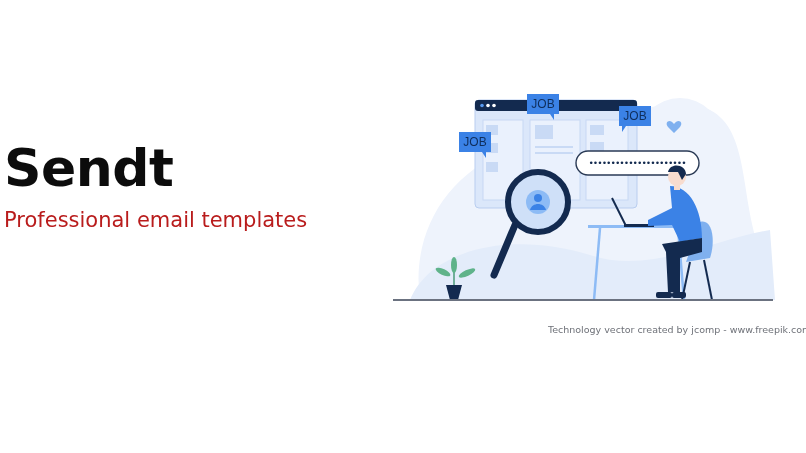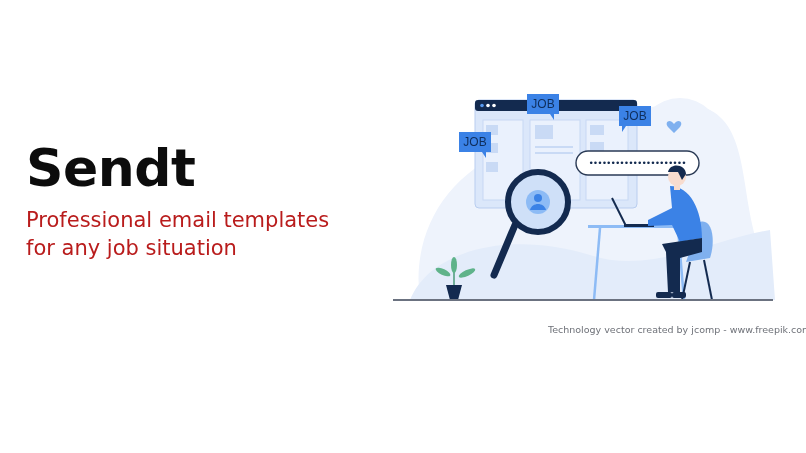--- a/index.html
+++ b/index.html
@@ -1,32 +1,31 @@
 <!DOCTYPE html>
 <html><head>
 <meta charset="utf-8">
 <style>
   html, body { margin:0; padding:0; }
   body { width:806px; height:453px; background:#ffffff; position:relative; overflow:hidden; font-family:"DejaVu Sans", sans-serif; }
-  .hero-text { position:absolute; left:26px; top:138px; }
+  .hero-text { position:absolute; left:4px; top:138px; }
   .title { font-size:52px; font-weight:bold; color:#0c0c0c; letter-spacing:-0.5px; line-height:60px; margin:0; }
   .subtitle { font-size:21px; color:#b91c1c; line-height:28px; margin-top:8px; }
   .subtitle span { display:block; }
   .illus { position:absolute; left:390px; top:80px; width:400px; height:230px; }
   .credit { position:absolute; left:548px; top:324px; font-size:9.5px; color:#6e7178; white-space:nowrap; }
   .job-label { font-family:"Liberation Sans", sans-serif; font-size:12px; fill:#0f2e5c; }
 </style>
 </head>
 <body>
 
 <div class="hero-text">
   <h1 class="title">Sendt</h1>
   <div class="subtitle">
     <span>Professional email templates</span>
-    <span>for any job situation</span>
   </div>
 </div>
 
 <svg class="illus" viewBox="0 0 400 230" xmlns="http://www.w3.org/2000/svg">
 
   <path d="M30 220 C 20 150, 60 80, 150 60 C 230 40, 280 10, 320 30 C 360 50, 350 120, 370 170 C 385 205, 380 220, 380 220 Z" fill="#eef3fc"></path>
   <circle cx="290" cy="60" r="42" fill="#eef3fc"></circle>
   <path d="M20 220 C 40 170, 120 150, 200 175 C 260 195, 320 160, 380 150 L 385 220 Z" fill="#e3ecfa"></path>
 
   <g>

